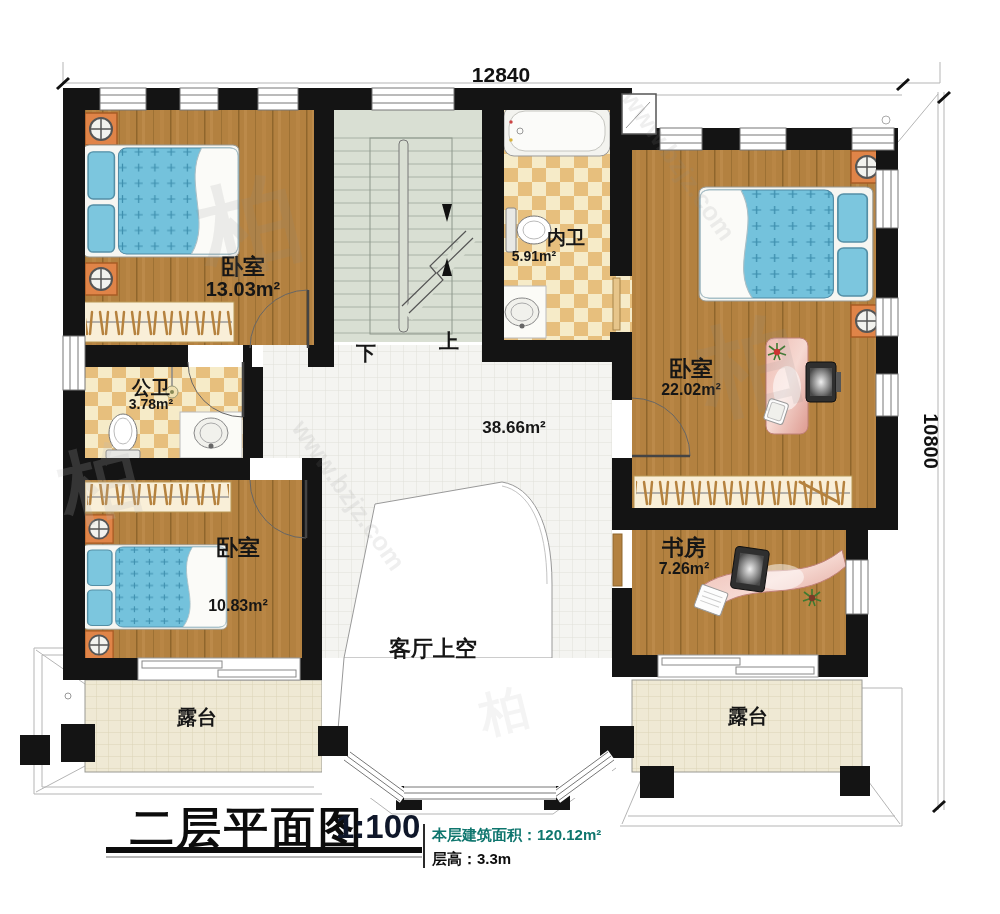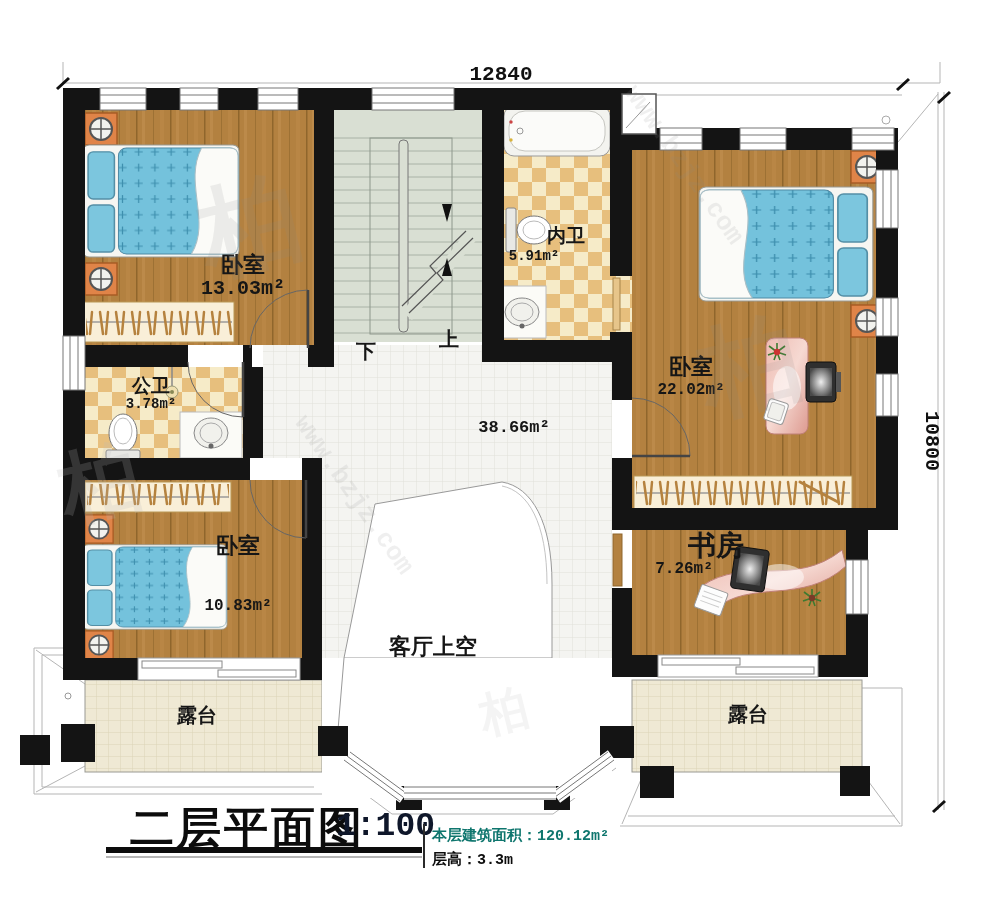--- a/index.html
+++ b/index.html
@@ -1,17 +1,17 @@
 <!DOCTYPE html>
 <html><head>
 <meta charset="utf-8">
 <style>
   html,body{margin:0;padding:0;background:#fff;}
   #canvas{position:relative;width:1000px;height:914px;background:#fff;overflow:hidden;
-          font-family:Liberation Mono, monospace;}
+          font-family:Liberation Sans, sans-serif;}
   #plansvg{position:absolute;left:0;top:0;}
   .lbl{position:absolute;transform:translate(-50%,-50%);color:#161616;font-weight:bold;
        white-space:nowrap;text-align:center;line-height:1;}
   .dim{color:#111;}
   .rot90{transform:translate(-50%,-50%) rotate(90deg);}
   .wm{position:absolute;color:#8a8a8a;opacity:.13;font-weight:bold;white-space:nowrap;
       pointer-events:none;}
   .titleblock .big{position:absolute;left:106px;top:799px;font-size:44px;font-weight:900;
       color:#0c0c0c;letter-spacing:3px;margin-left:24px;}
   .titleblock .scale{position:absolute;left:336px;top:808px;font-size:33px;font-weight:600;color:#0f172a;}
@@ -353,21 +353,21 @@
 
 <div class="lbl" style="left:691px;top:369px;font-size:22px;">卧室</div>
 <div class="lbl" style="left:691px;top:390px;font-size:16px;">22.02m²</div>
 
 <div class="lbl" style="left:151px;top:387px;font-size:19px;">公卫</div>
 <div class="lbl" style="left:151px;top:404px;font-size:14px;">3.78m²</div>
 
 <div class="lbl" style="left:238px;top:548px;font-size:22px;">卧室</div>
 <div class="lbl" style="left:238px;top:569px;font-size:16px;margin-top:37px;">10.83m²</div>
 
-<div class="lbl" style="left:684px;top:548px;font-size:28px;margin-left:32px;">书房</div>
+<div class="lbl" style="left:684px;top:548px;font-size:22px;">书房</div>
 <div class="lbl" style="left:684px;top:569px;font-size:16px;">7.26m²</div>
 
 <div class="lbl" style="left:514px;top:427px;font-size:17px;">38.66m²</div>
 <div class="lbl" style="left:433px;top:649px;font-size:22px;">客厅上空</div>
 <div class="lbl" style="left:197px;top:717px;font-size:20px;">露台</div>
 <div class="lbl" style="left:748px;top:716px;font-size:20px;">露台</div>
 
 <div class="lbl" style="left:366px;top:353px;font-size:20px;">下</div>
 <div class="lbl" style="left:449px;top:341px;font-size:20px;">上</div>
 

